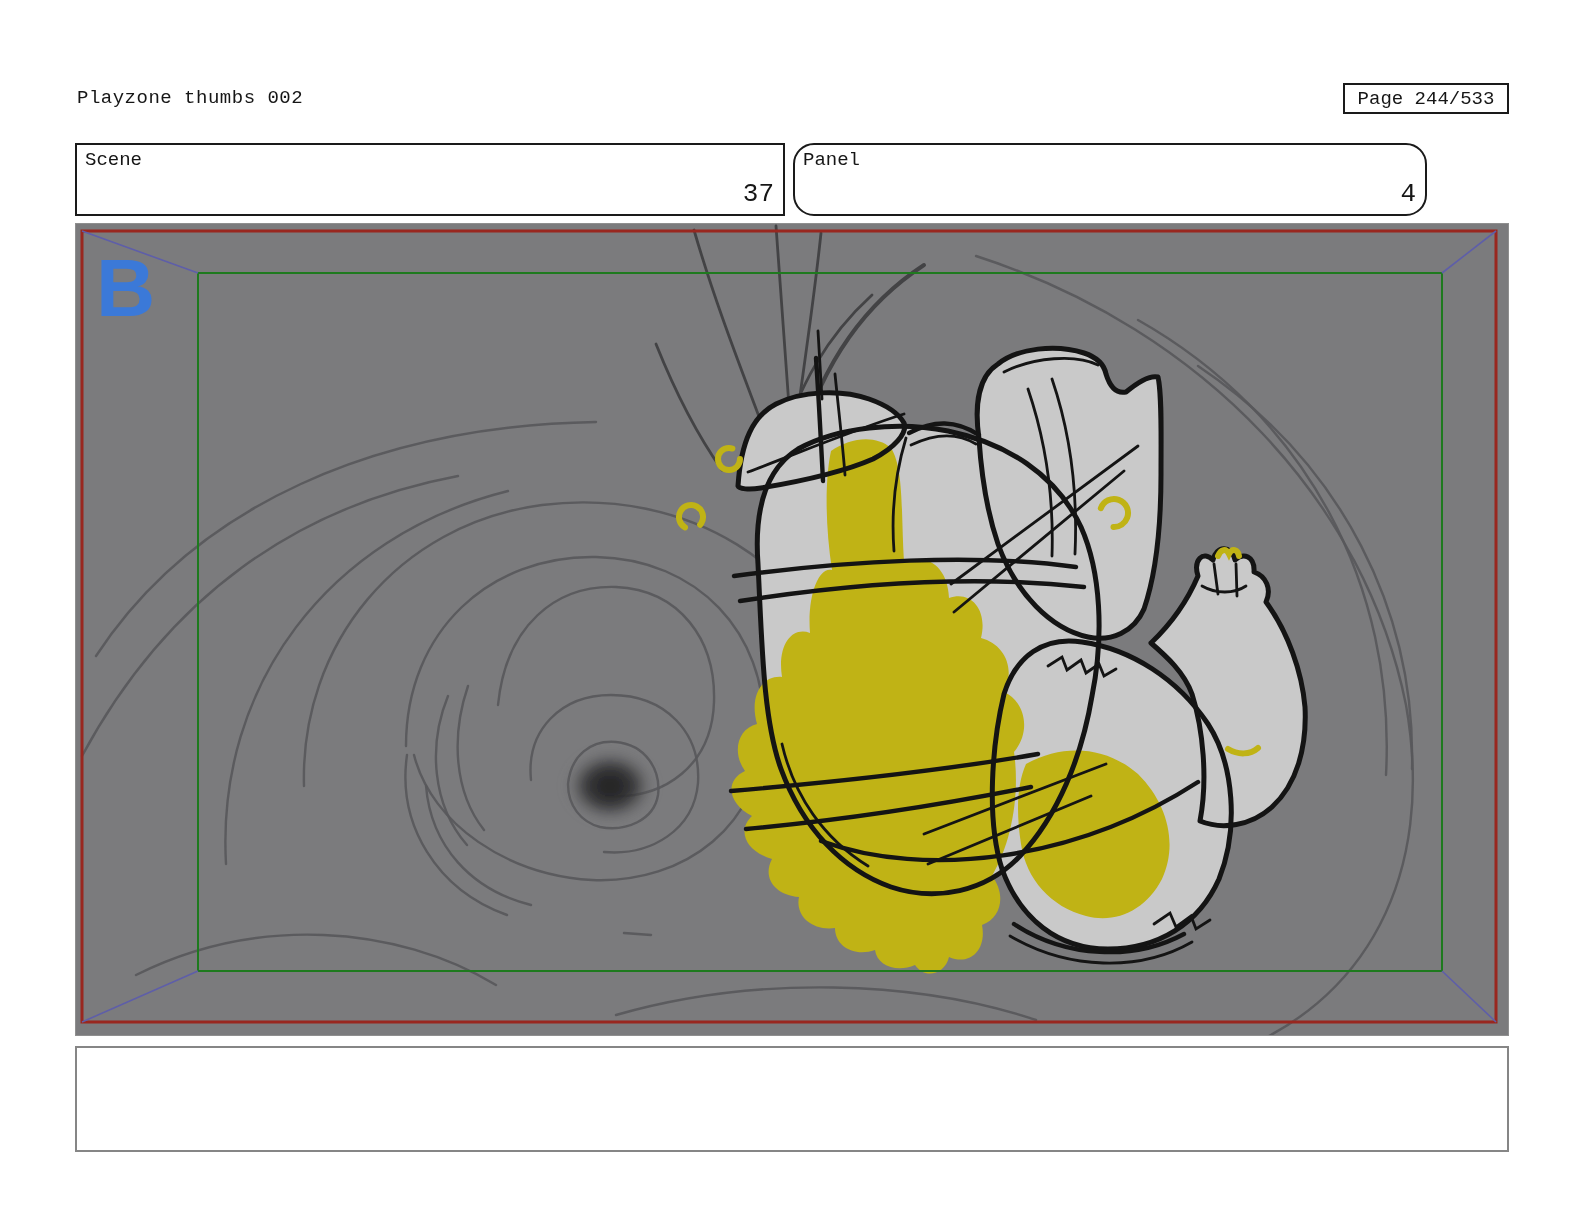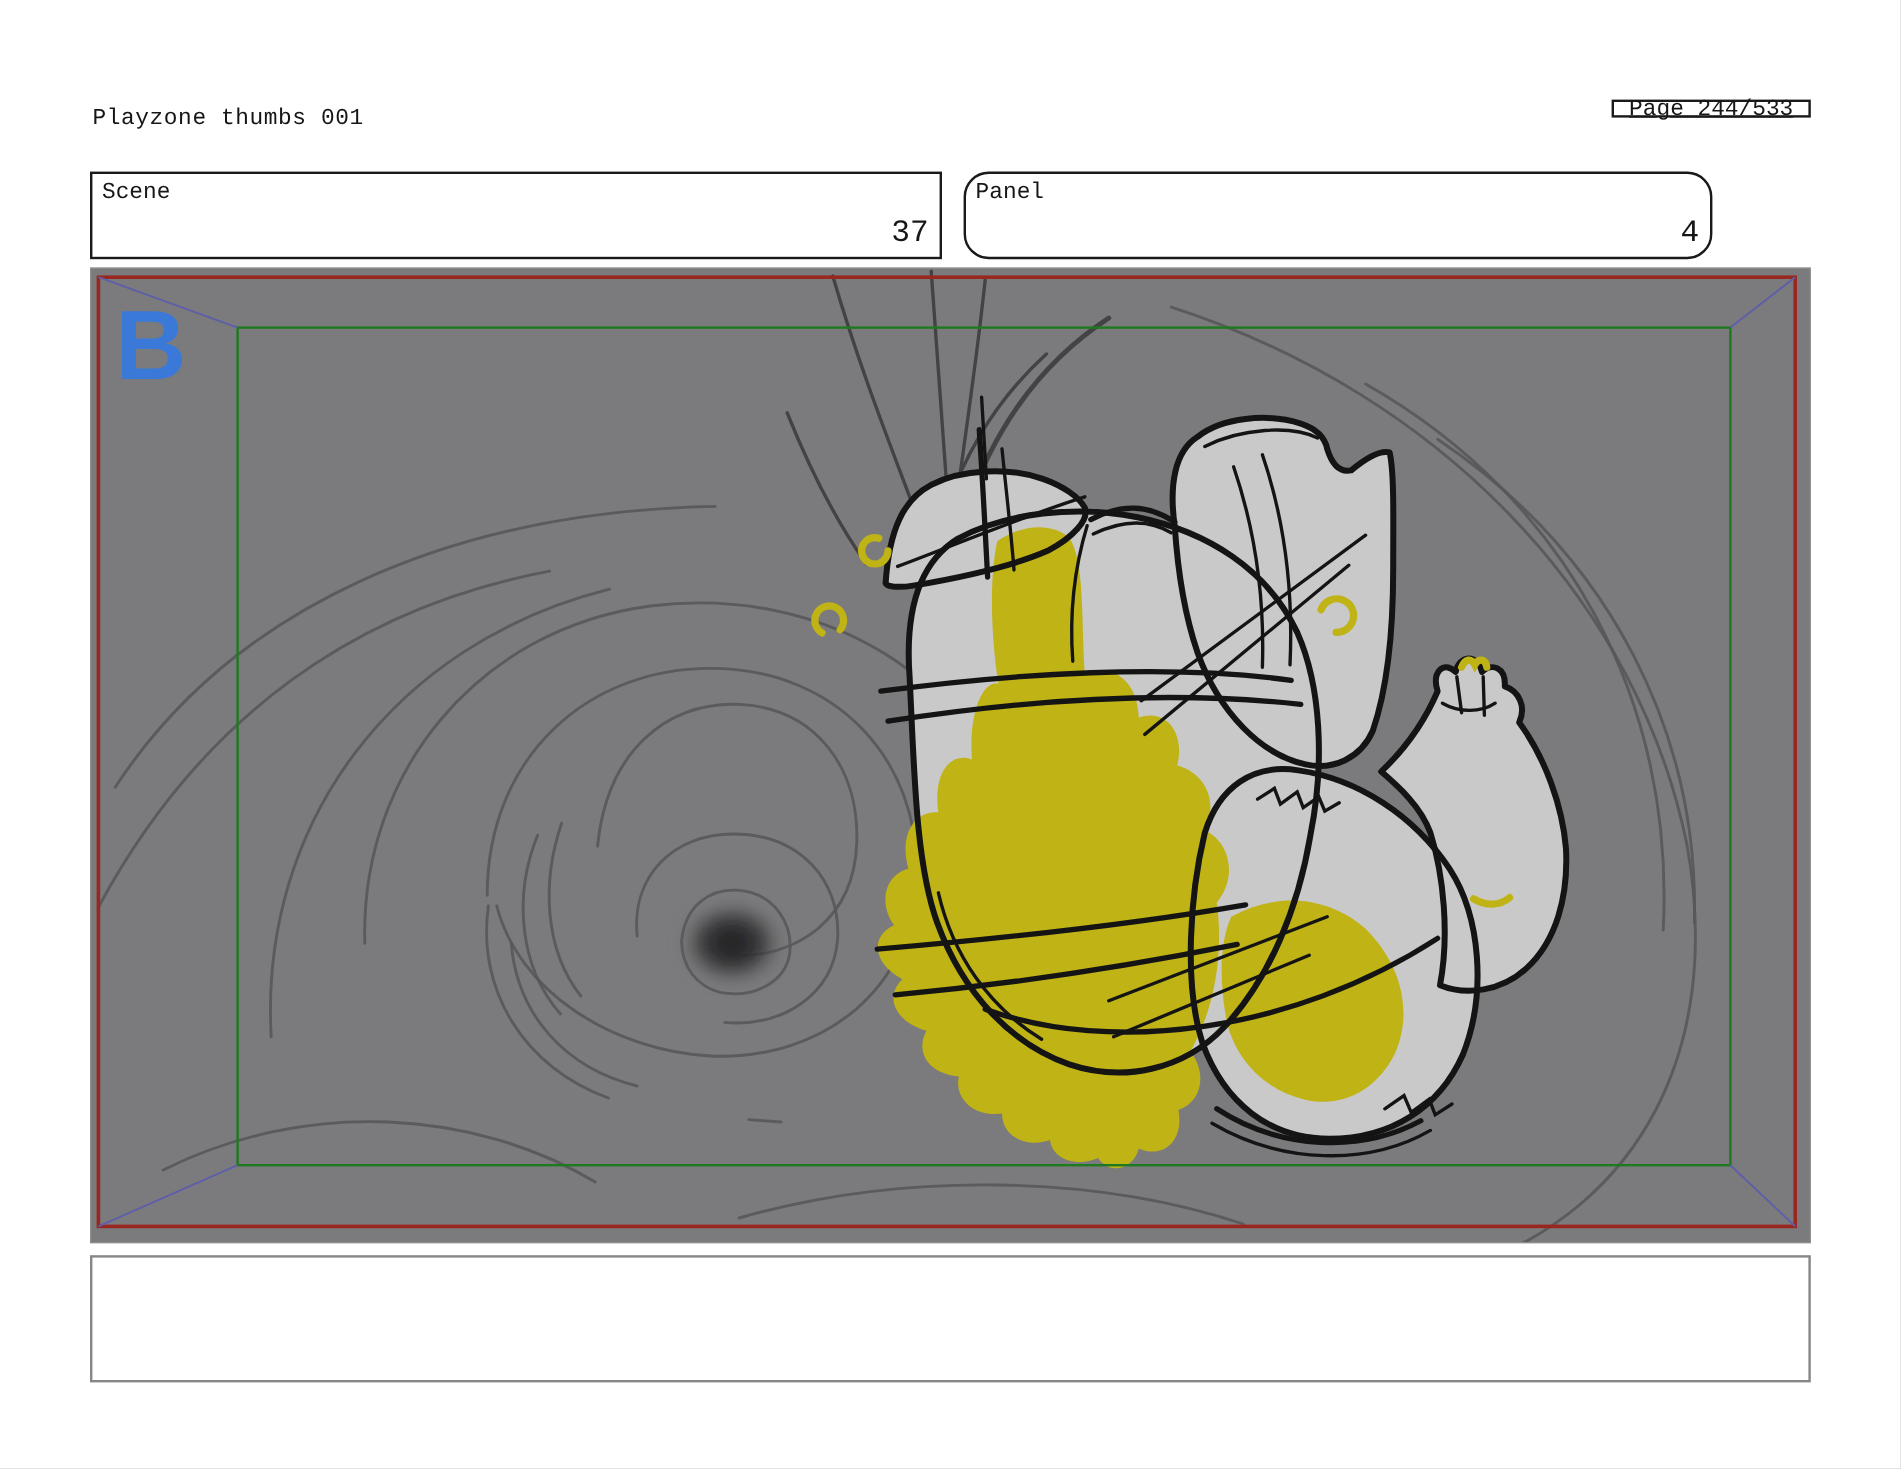--- a/index.html
+++ b/index.html
@@ -5,29 +5,28 @@
   html,body { margin:0; padding:0; }
   body {
     width:1584px; height:1224px; background:#ffffff; position:relative;
     font-family:"Liberation Mono", monospace; color:#161616; overflow:hidden;
   }
   .doc-title {
     position:absolute; left:77px; top:87px; font-size:19px; letter-spacing:0.5px;
     white-space:pre;
   }
   .page-box {
-    position:absolute; left:1343px; top:83px; width:166px; height:15px;
+    position:absolute; left:1343px; top:83px; width:166px; height:31px;
     border:2px solid #1a1a1a; box-sizing:border-box;
     display:flex; align-items:center; justify-content:center; font-size:19px;
     background:#fff;
-    text-decoration:underline;
   }
   .meta-row {
     position:absolute; left:75px; top:143px; width:1352px; height:73px;
-    display:flex; gap:18px;
+    display:flex; gap:8px;
   }
   .meta-cell {
     position:relative; border:2px solid #1a1a1a; box-sizing:border-box; background:#fff;
   }
   .meta-cell.scene { width:710px; }
   .meta-cell.panel { flex:1;border-radius:21px; }
   .meta-label { position:absolute; left:8px;  top:4px;    font-size:19px; }
   .meta-value { position:absolute; right:9px; bottom:5px; font-size:26px; }
   .board-frame {
     position:absolute; left:75px; top:223px; width:1434px; height:813px;
@@ -53,21 +52,21 @@
   .safe-green { fill:none; stroke:var(--safe-green,#1e7a1e); stroke-width:2; }
   .wire       { fill:none; stroke:var(--wire-blue,#5e5ea9); stroke-width:1.6; }
   .marker {
     font-family:"Liberation Sans", sans-serif; font-weight:bold; font-size:82px;
     fill:var(--marker-blue,#3b79d8);
   }
 </style>
 </head>
 <body>
 
-<div class="doc-title">Playzone thumbs 001</div>
+<div class="doc-title">Playzone thumbs 002</div>
 
 <div class="page-box">
   <span>Page 244/533</span>
 </div>
 
 <div class="meta-row">
   <div class="meta-cell scene">
     <span class="meta-label">Scene</span>
     <span class="meta-value">37</span>
   </div>

